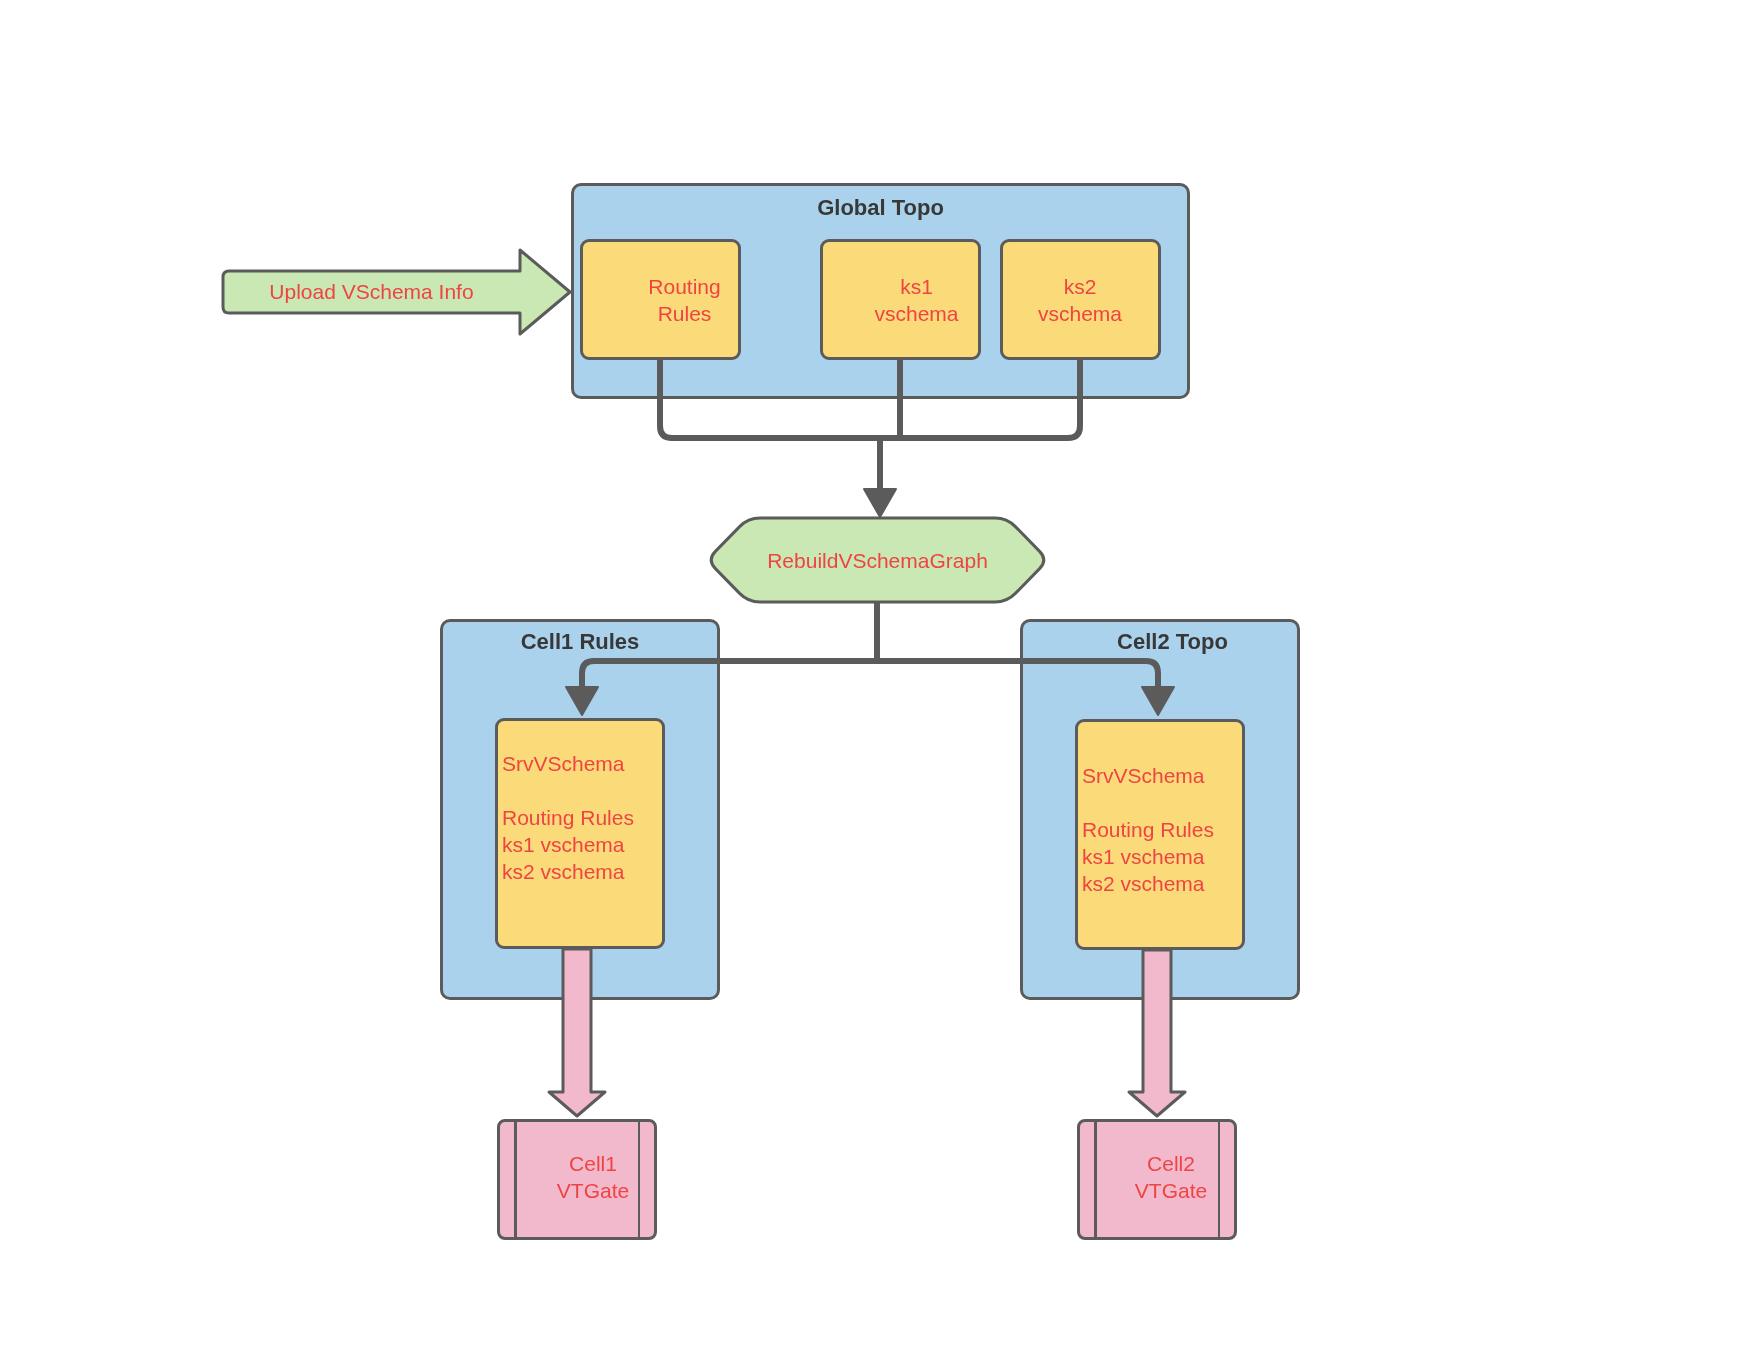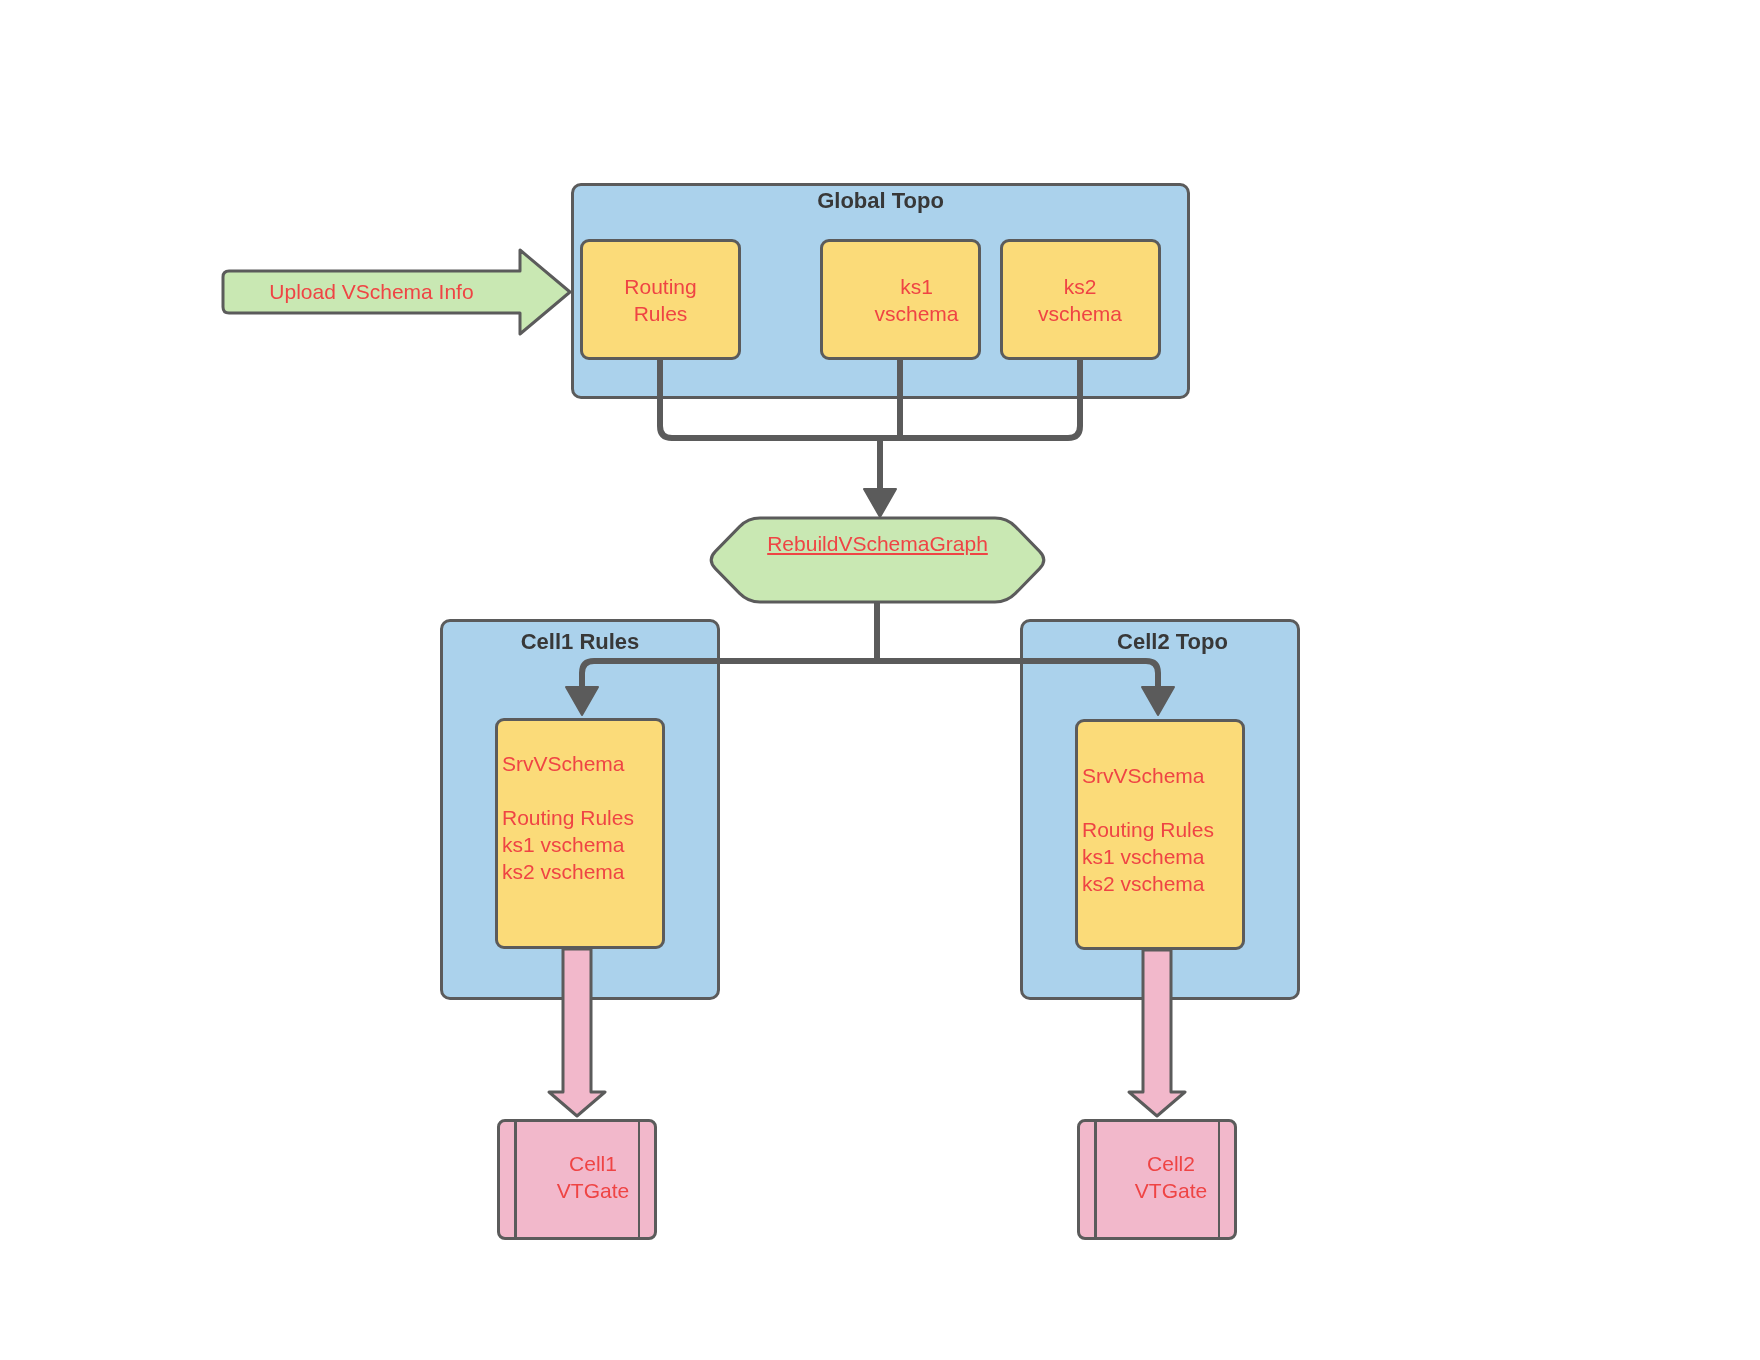--- a/index.html
+++ b/index.html
@@ -65,30 +65,30 @@
     <path d="M229 271 H520 V250 L570 292 L520 334 V313 H229 Q223 313 223 307 V277 Q223 271 229 271 Z" fill="#C9E8B3" stroke="#5B5B5B" stroke-width="3" stroke-linejoin="round"></path>
     <path d="M715.4 551.4 L739.6 526.6 Q748 518 760 518 L995 518 Q1007 518 1015.4 526.6
              L1039.6 551.4 Q1048 560 1039.6 568.6 L1015.4 593.4 Q1007 602 995 602
              L760 602 Q748 602 739.6 593.4 L715.4 568.6 Q707 560 715.4 551.4 Z" fill="#C9E8B3" stroke="#5B5B5B" stroke-width="3" stroke-linejoin="round"></path>
     <path d="M563 949 V1092 H549 L577 1116 L605 1092 H591 V949 Z" fill="#F2B8CB" stroke="#5B5B5B" stroke-width="3" stroke-linejoin="round"></path>
     <path d="M1143 950 V1092 H1129 L1157 1116 L1185 1092 H1171 V950 Z" fill="#F2B8CB" stroke="#5B5B5B" stroke-width="3" stroke-linejoin="round"></path>
   </svg>
 
   <div class="lbl" style="left:223px; top:278px; width:297px;">Upload VSchema Info</div>
 
-  <div class="lbl title" style="left:571px; top:188px; width:619px;">Global Topo</div>
+  <div class="lbl title" style="left:571px; top:195px; width:619px;">Global Topo</div>
 
-  <div class="lbl" style="left:580px; top:273px; width:161px;">Routing
+  <div class="lbl" style="left:580px; top:273px; width:161px;padding-left:24px;">Routing
 Rules</div>
   <div class="lbl" style="left:820px; top:273px; width:193px;">ks1
 vschema</div>
   <div class="lbl" style="left:1000px; top:273px; width:160px;">ks2
 vschema</div>
 
-  <div class="lbl" style="left:707px; top:530px; width:341px;text-decoration:underline;">RebuildVSchemaGraph</div>
+  <div class="lbl" style="left:707px; top:547px; width:341px;">RebuildVSchemaGraph</div>
 
   <div class="lbl title" style="left:440px; top:629px; width:280px;">Cell1 Rules</div>
   <div class="lbl title" style="left:1020px; top:629px; width:305px;">Cell2 Topo</div>
 
   <div class="lbl leftalign" style="left:502px; top:750px; width:160px;">SrvVSchema
 
 Routing Rules
 ks1 vschema
 ks2 vschema</div>
   <div class="lbl leftalign" style="left:1082px; top:762px; width:160px;">SrvVSchema

